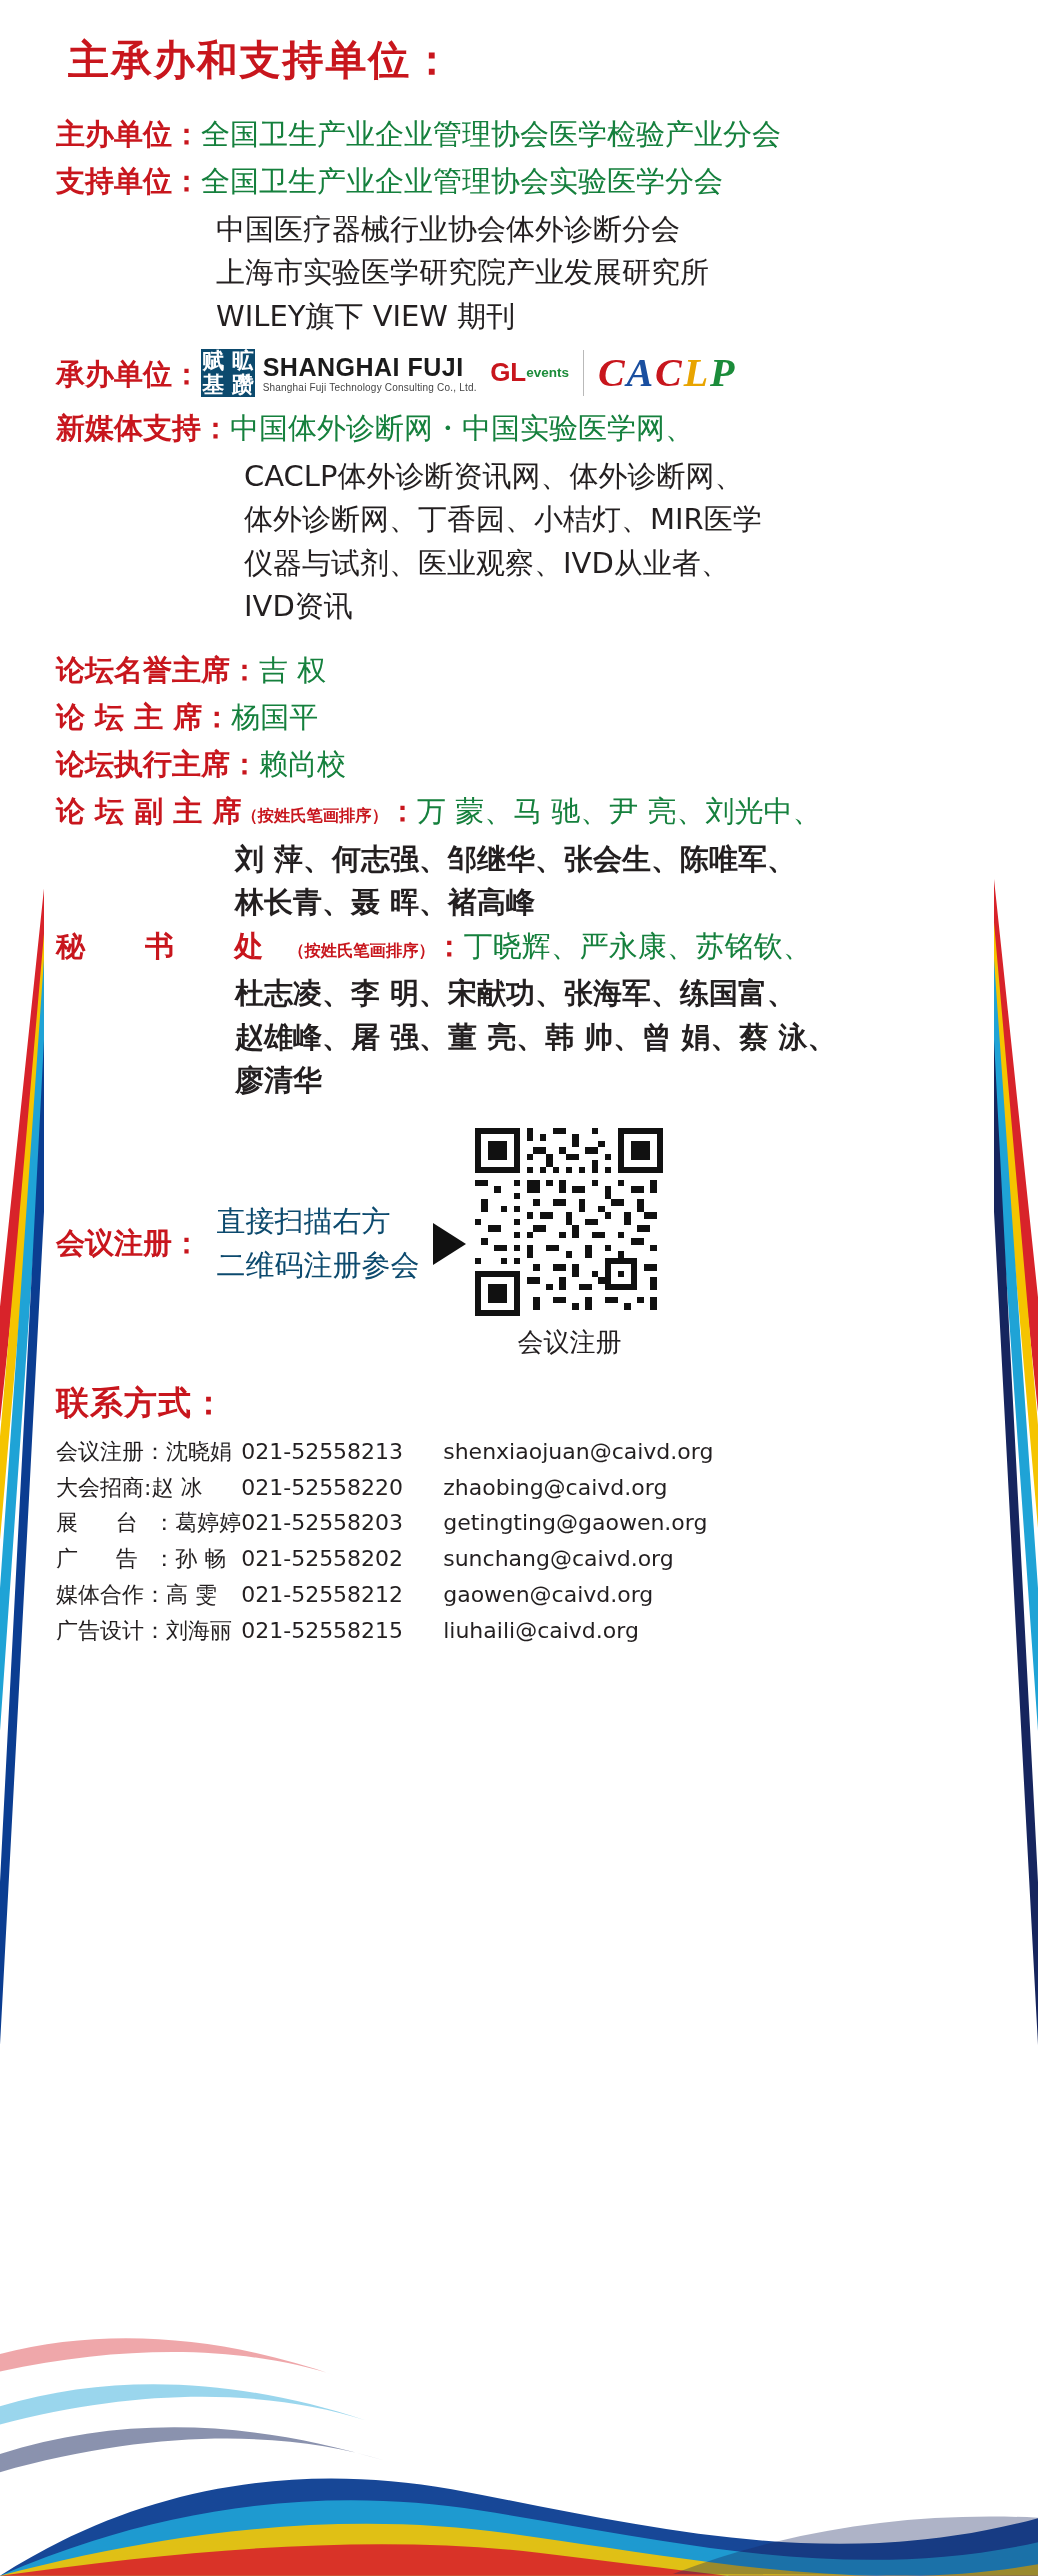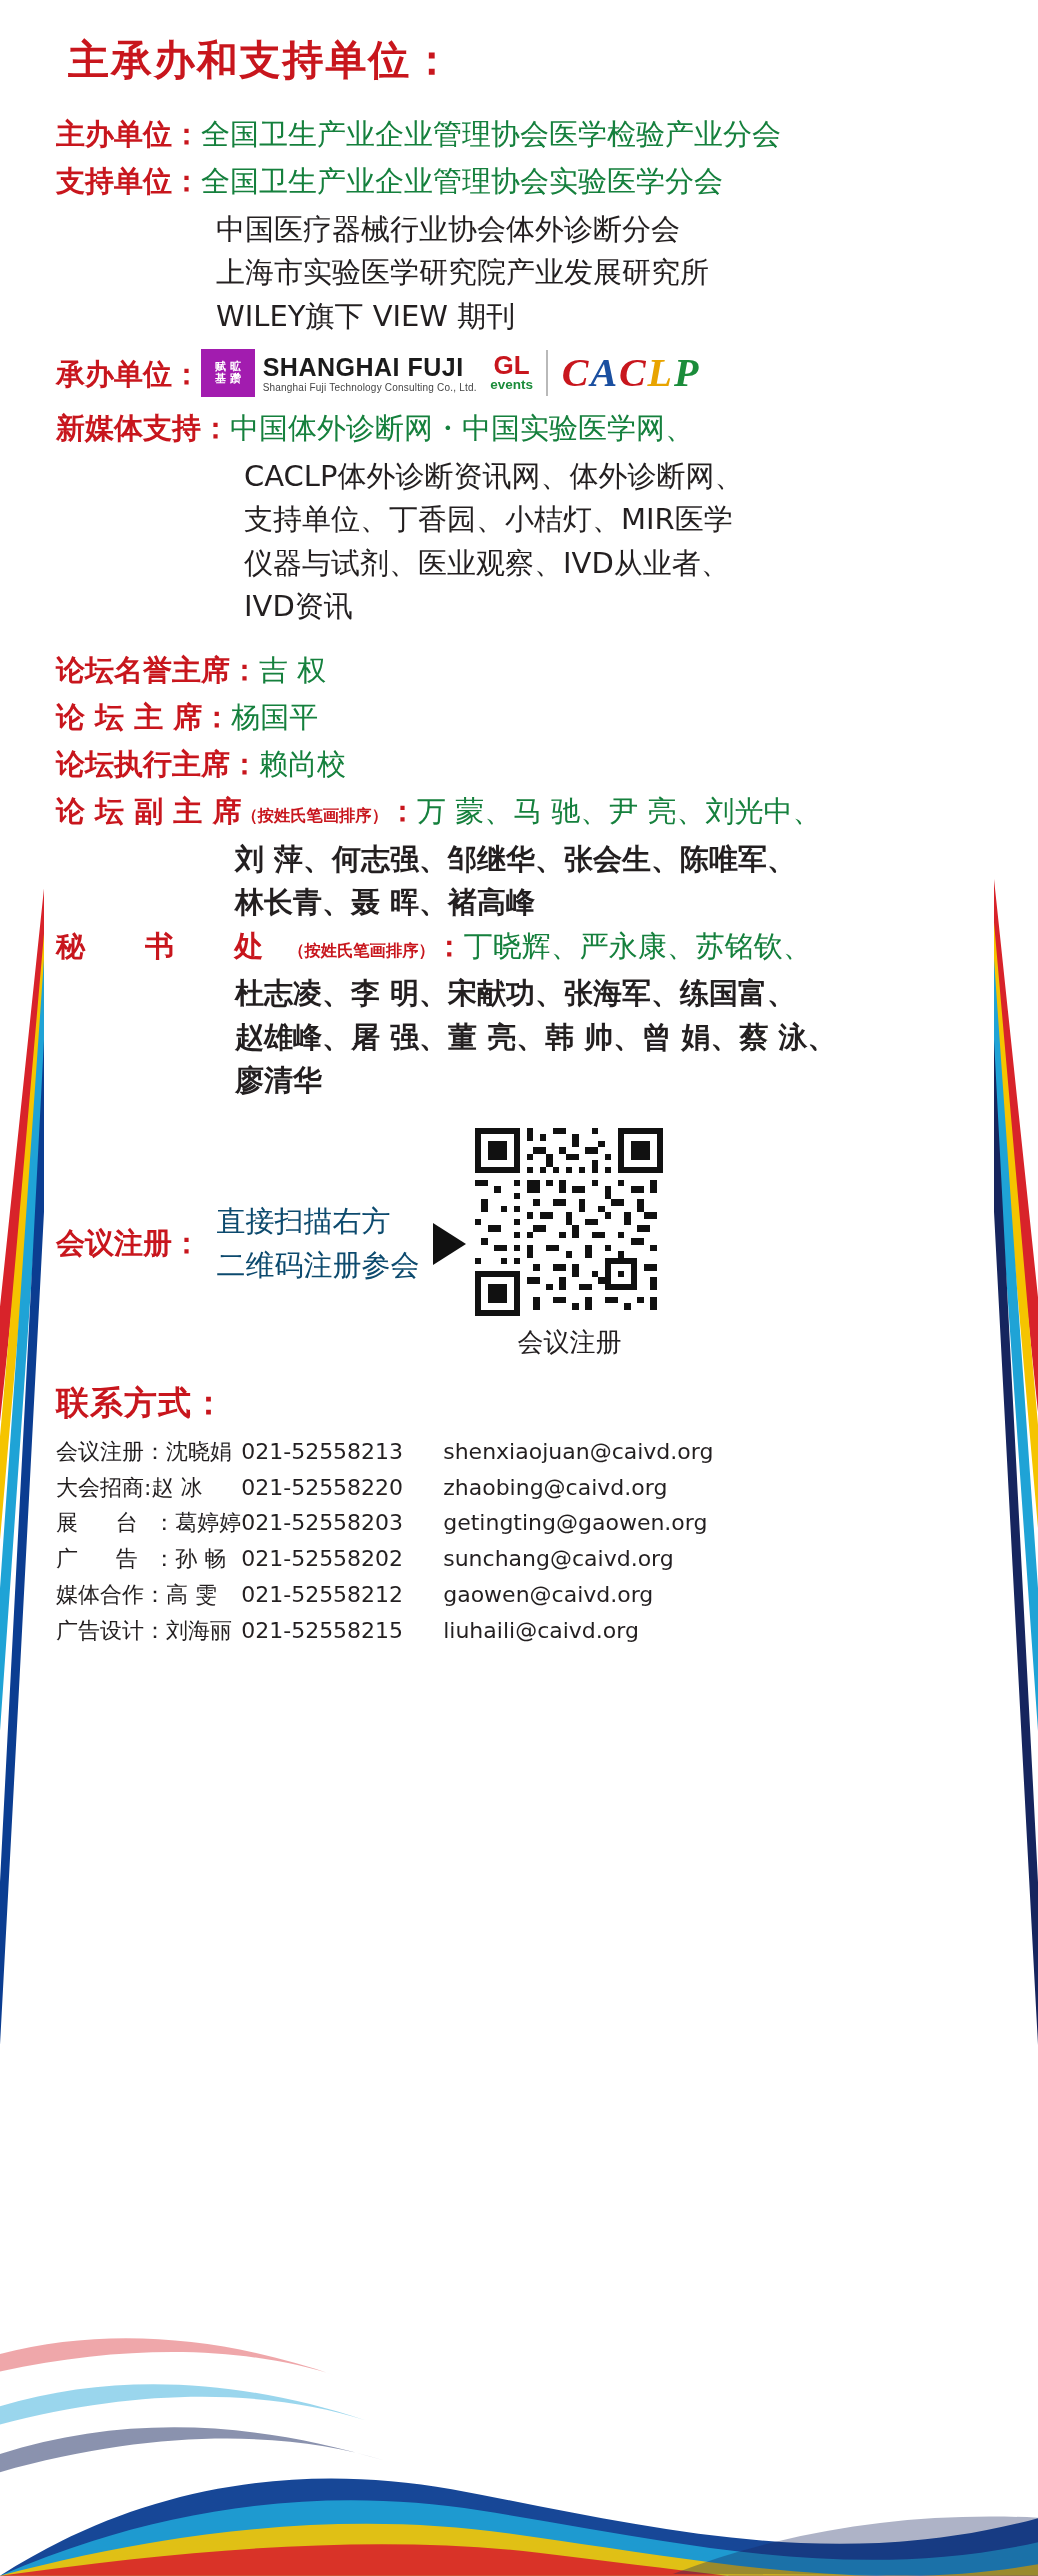--- a/index.html
+++ b/index.html
@@ -97,36 +97,36 @@
   .indent-3 { padding-left: 179px; font-weight: bold; }
 
   
   .logos {
     display: flex; align-items: center; gap: 13.5px;
   }
   .logo-fuji {
     display: flex; align-items: center; height: 50px;
   }
   .logo-fuji .mark {
-    width: 54px; height: 48px; background: #a21caf; color: #fff;
-    font-size: 11px; font-weight: bold; line-height: 1.1;
+    width: 54px; height: 48px; background: #0c4a6e; color: #fff;
+    font-size: 22px; font-weight: bold; line-height: 1.1;
     display: flex; flex-direction: column; align-items: center; justify-content: center;
     font-family: "DejaVu Sans", sans-serif;
   }
   .logo-fuji .txt { margin-left: 7.7px; }
   .logo-fuji .txt .en {
     font-size: 25px; font-weight: bold; color: #1b1b1b; letter-spacing: 0.5px;
     font-family: "Liberation Sans", sans-serif;
   }
   .logo-fuji .txt .sub {
     font-size: 10px; color: #444; letter-spacing: 0.2px;
     font-family: "Liberation Sans", sans-serif;
   }
   .logo-gl {
-    display: flex; flex-direction: column; align-items: center; justify-content: center;
+    display: flex; flex-direction: row; align-items: center; justify-content: center;
     height: 48px;
   }
   .logo-gl .g {
     color: #c8161d; font-weight: bold; font-size: 26px; line-height: .9;
     font-family: "Liberation Sans", sans-serif;
   }
   .logo-gl .e {
     color: #1b8c3a; font-size: 13.5px; font-weight: bold; line-height: 1;
     font-family: "Liberation Sans", sans-serif;
   }
@@ -243,21 +243,21 @@
       <div class="vdiv"></div>
       <div class="logo-caclp"><span class="r">C</span><span class="b">A</span><span class="r">C</span><span class="y">L</span><span class="g">P</span></div>
     </div>
   </div>
 
   <div class="row">
     <div class="lbl"><span>新媒体支持</span><span>：</span></div>
     <div class="val">中国体外诊断网・中国实验医学网、</div>
   </div>
   <div class="cont indent-2">CACLP体外诊断资讯网、体外诊断网、</div>
-  <div class="cont indent-2">支持单位、丁香园、小桔灯、MIR医学</div>
+  <div class="cont indent-2">体外诊断网、丁香园、小桔灯、MIR医学</div>
   <div class="cont indent-2">仪器与试剂、医业观察、IVD从业者、</div>
   <div class="cont indent-2">IVD资讯</div>
 
   <div class="row" style="margin-top:20px;">
     <div class="lbl"><span>论坛名誉主席</span><span>：</span></div>
     <div class="val">吉 权</div>
   </div>
   <div class="row">
     <div class="lbl"><span>论 坛 主 席</span><span>：</span></div>
     <div class="val">杨国平</div>

